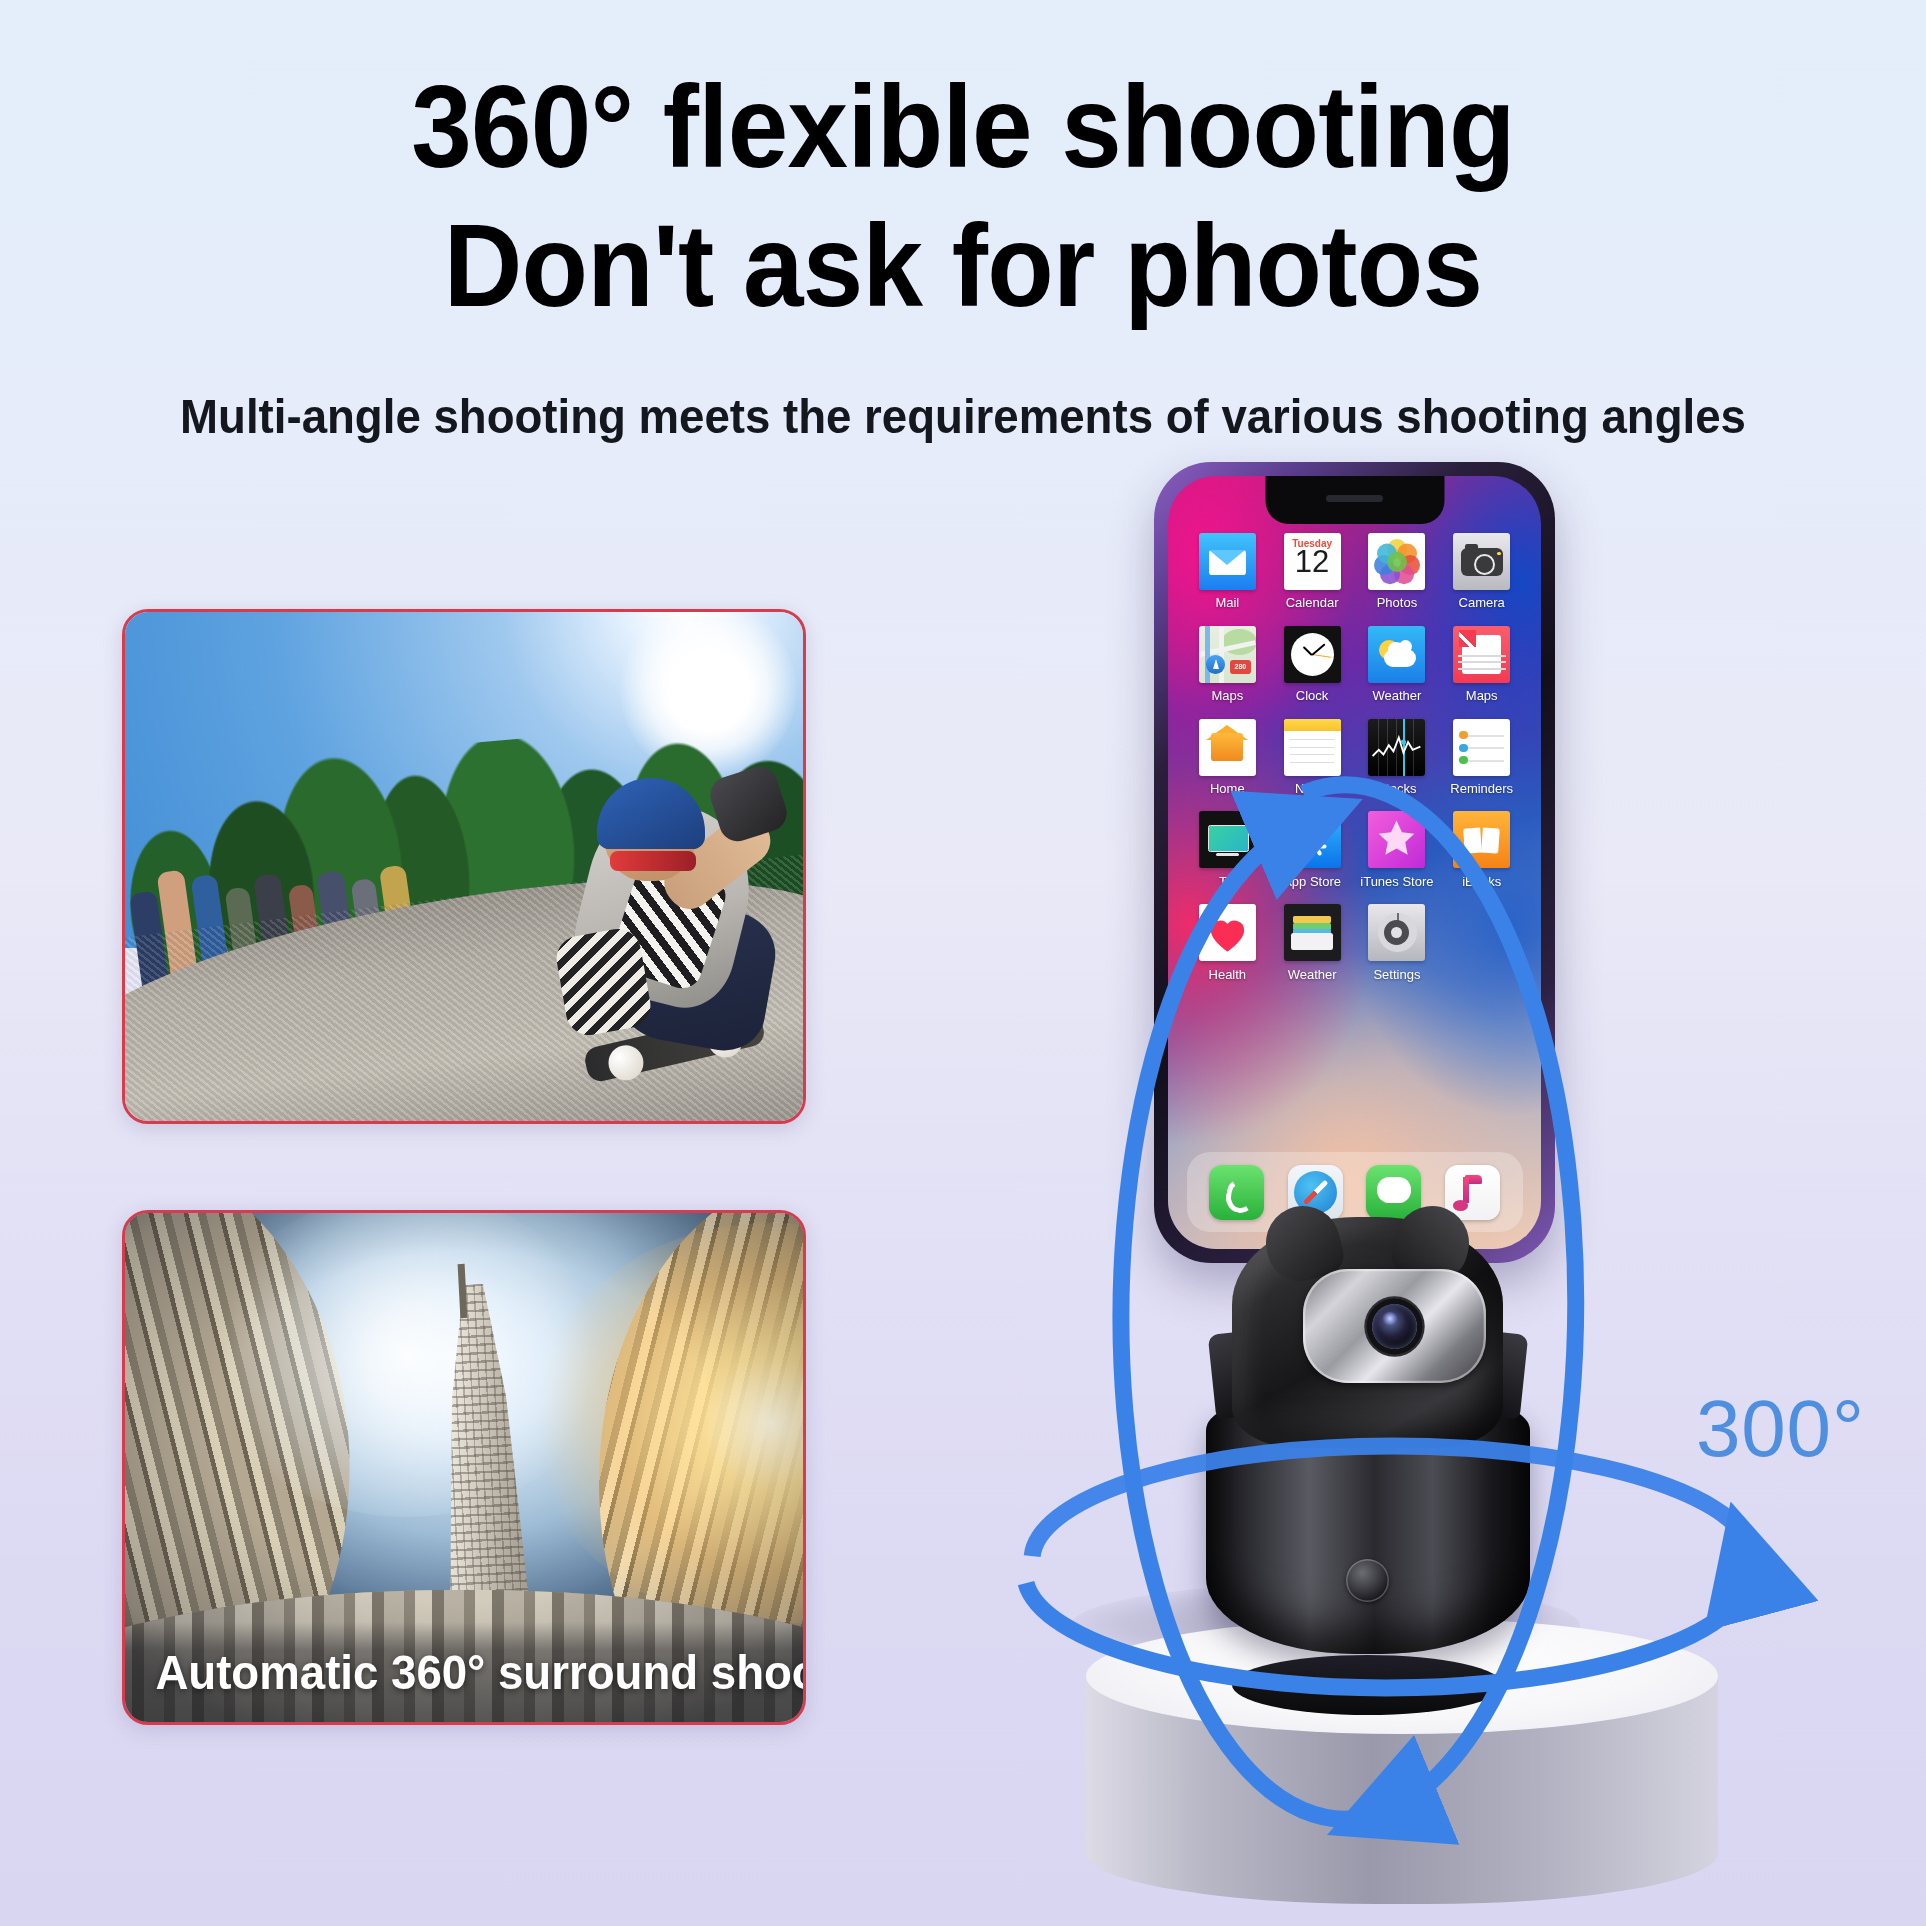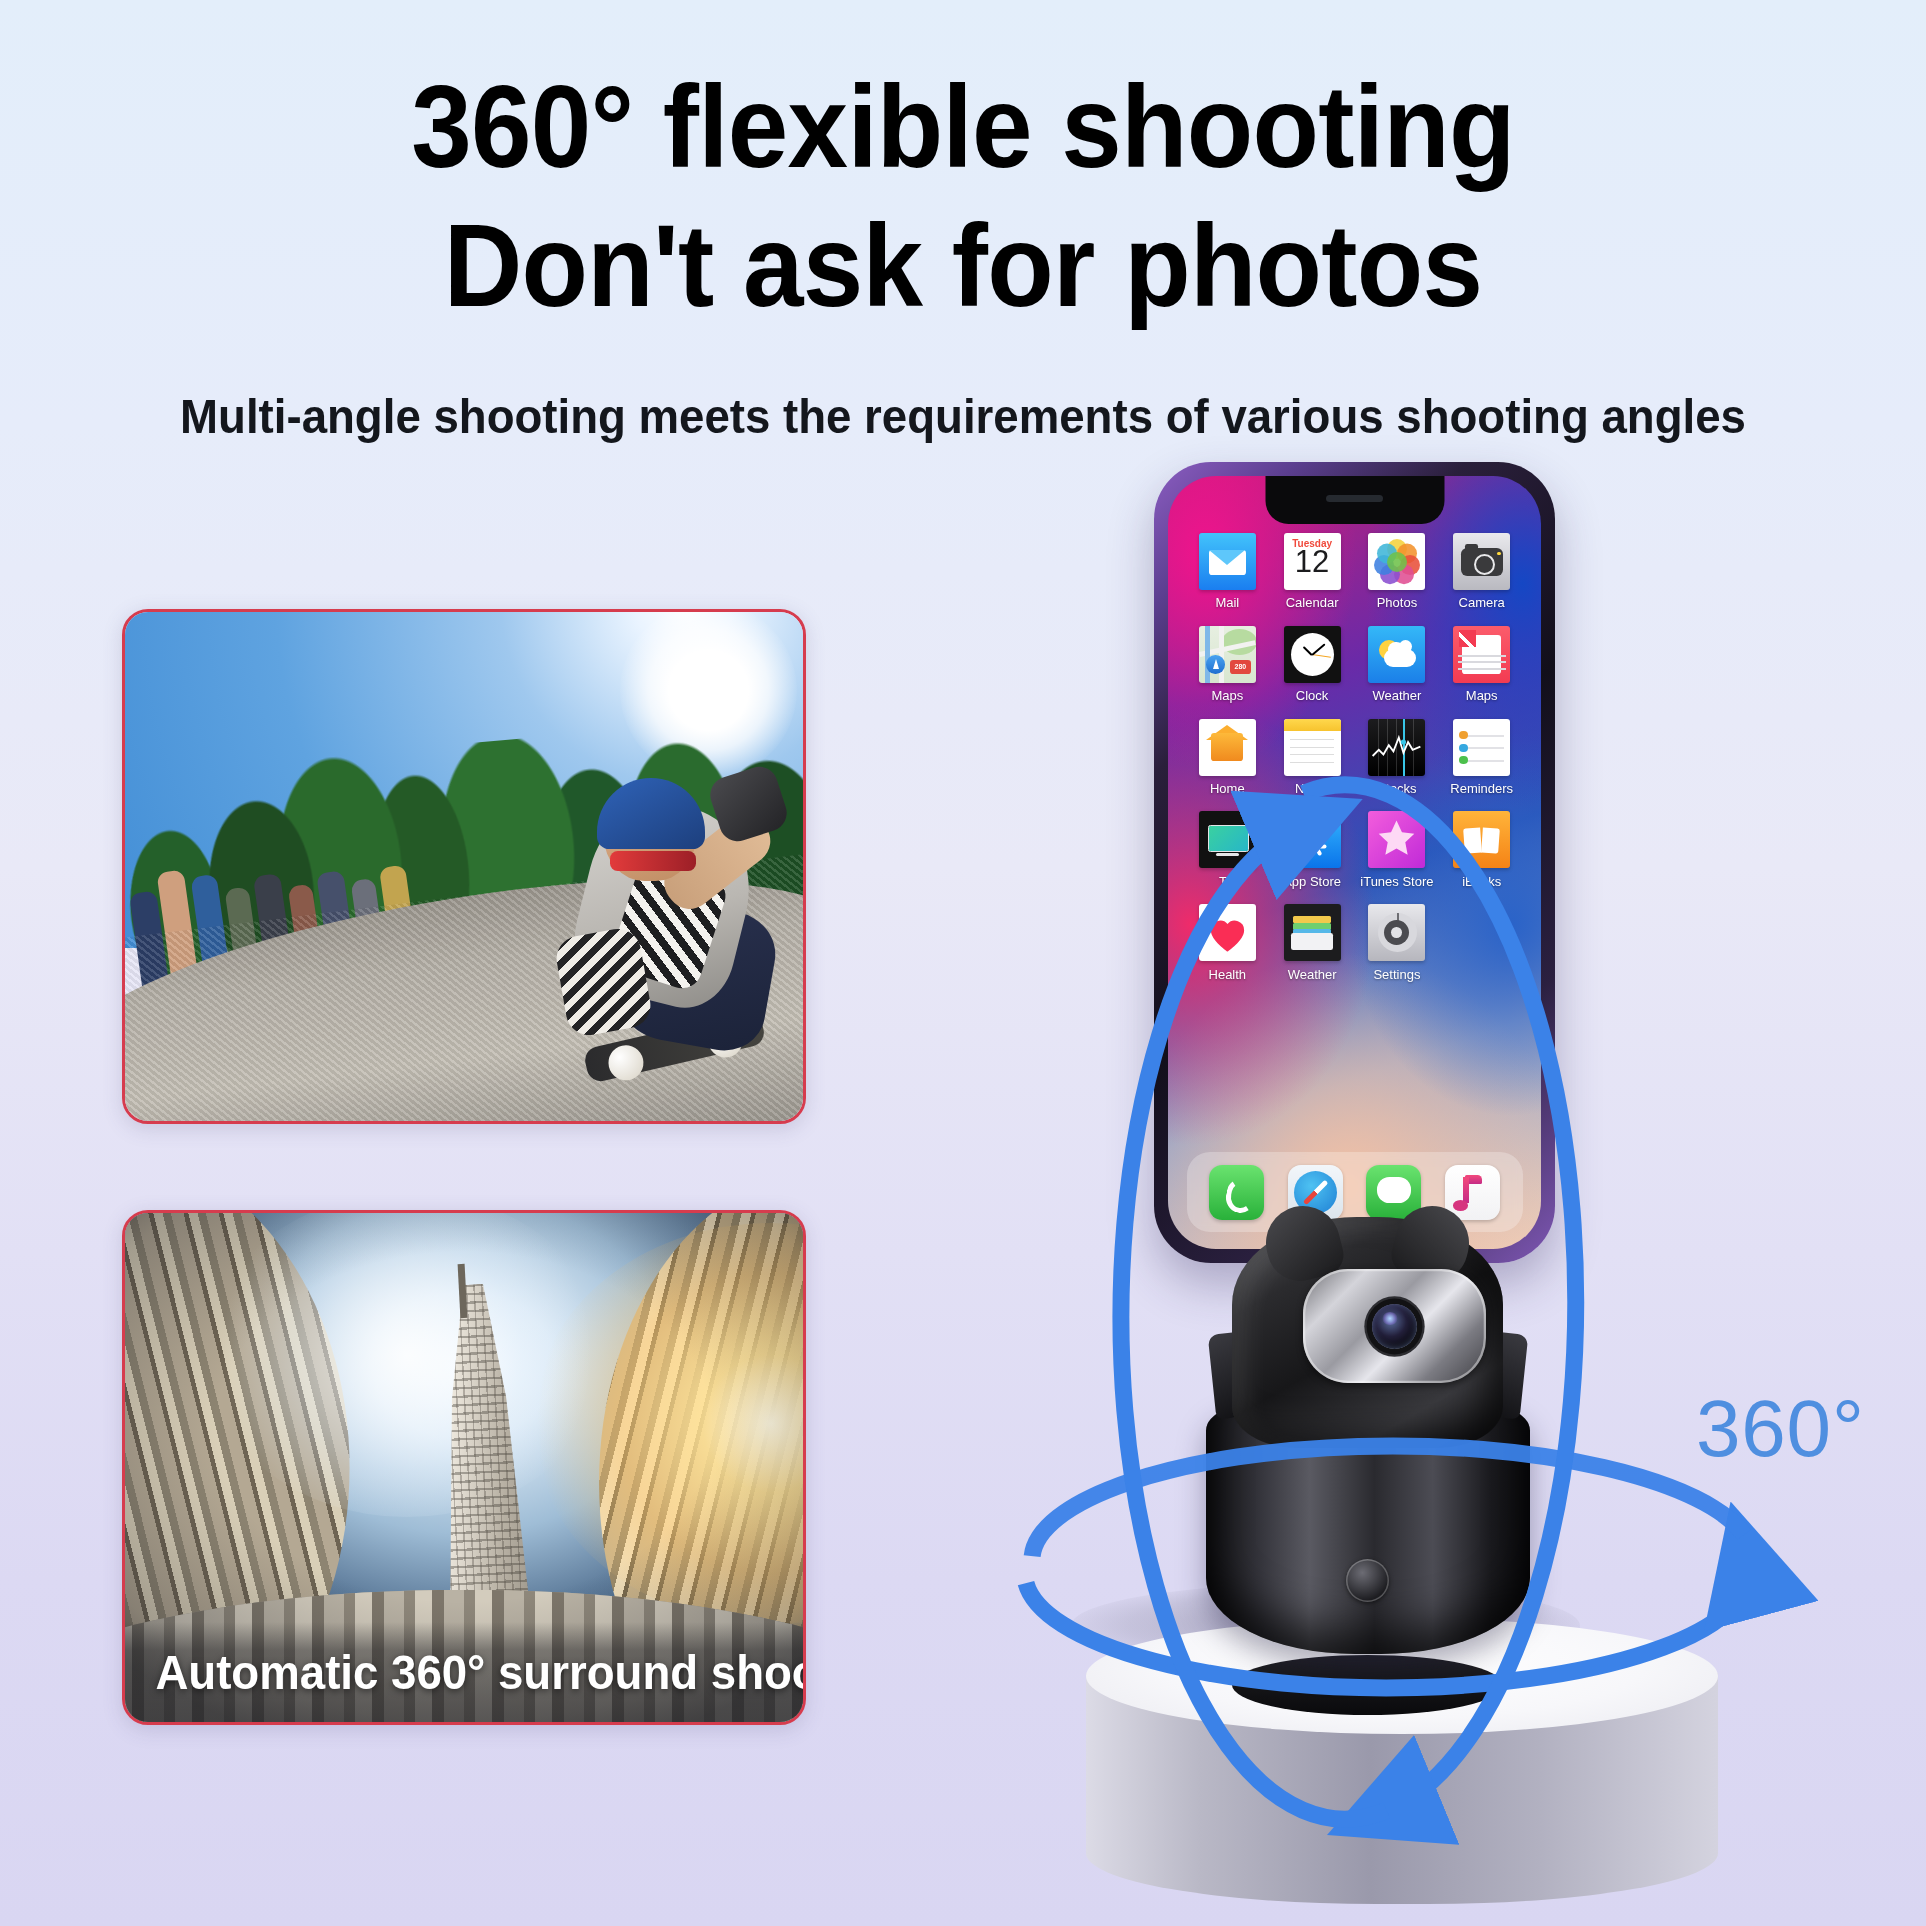--- a/index.html
+++ b/index.html
@@ -598,17 +598,17 @@
         </marker>
       </defs>
 
       <path d="M 92 1455 A 468 148 0 0 0 1028 1430" fill="none" stroke="#3b82e8" stroke-width="22" marker-end="url(#ah)"></path>
       <path d="M 1024 1392 A 468 148 0 0 0 100 1420" fill="none" stroke="#3b82e8" stroke-width="22" opacity="0.95"></path>
 
       <path d="M 452 430 A 250 560 0 0 1 560 1750" fill="none" stroke="#3b82e8" stroke-width="22" marker-end="url(#ah)"></path>
       <path d="M 560 1750 A 250 560 0 0 1 452 470" fill="none" stroke="#3b82e8" stroke-width="22" marker-end="url(#ah)"></path>
     </svg>
 
-    <div class="deg-label">360°</div>
+    <div class="deg-label">300°</div>
   </div>
 
 </div>
 
 
 </body></html>

